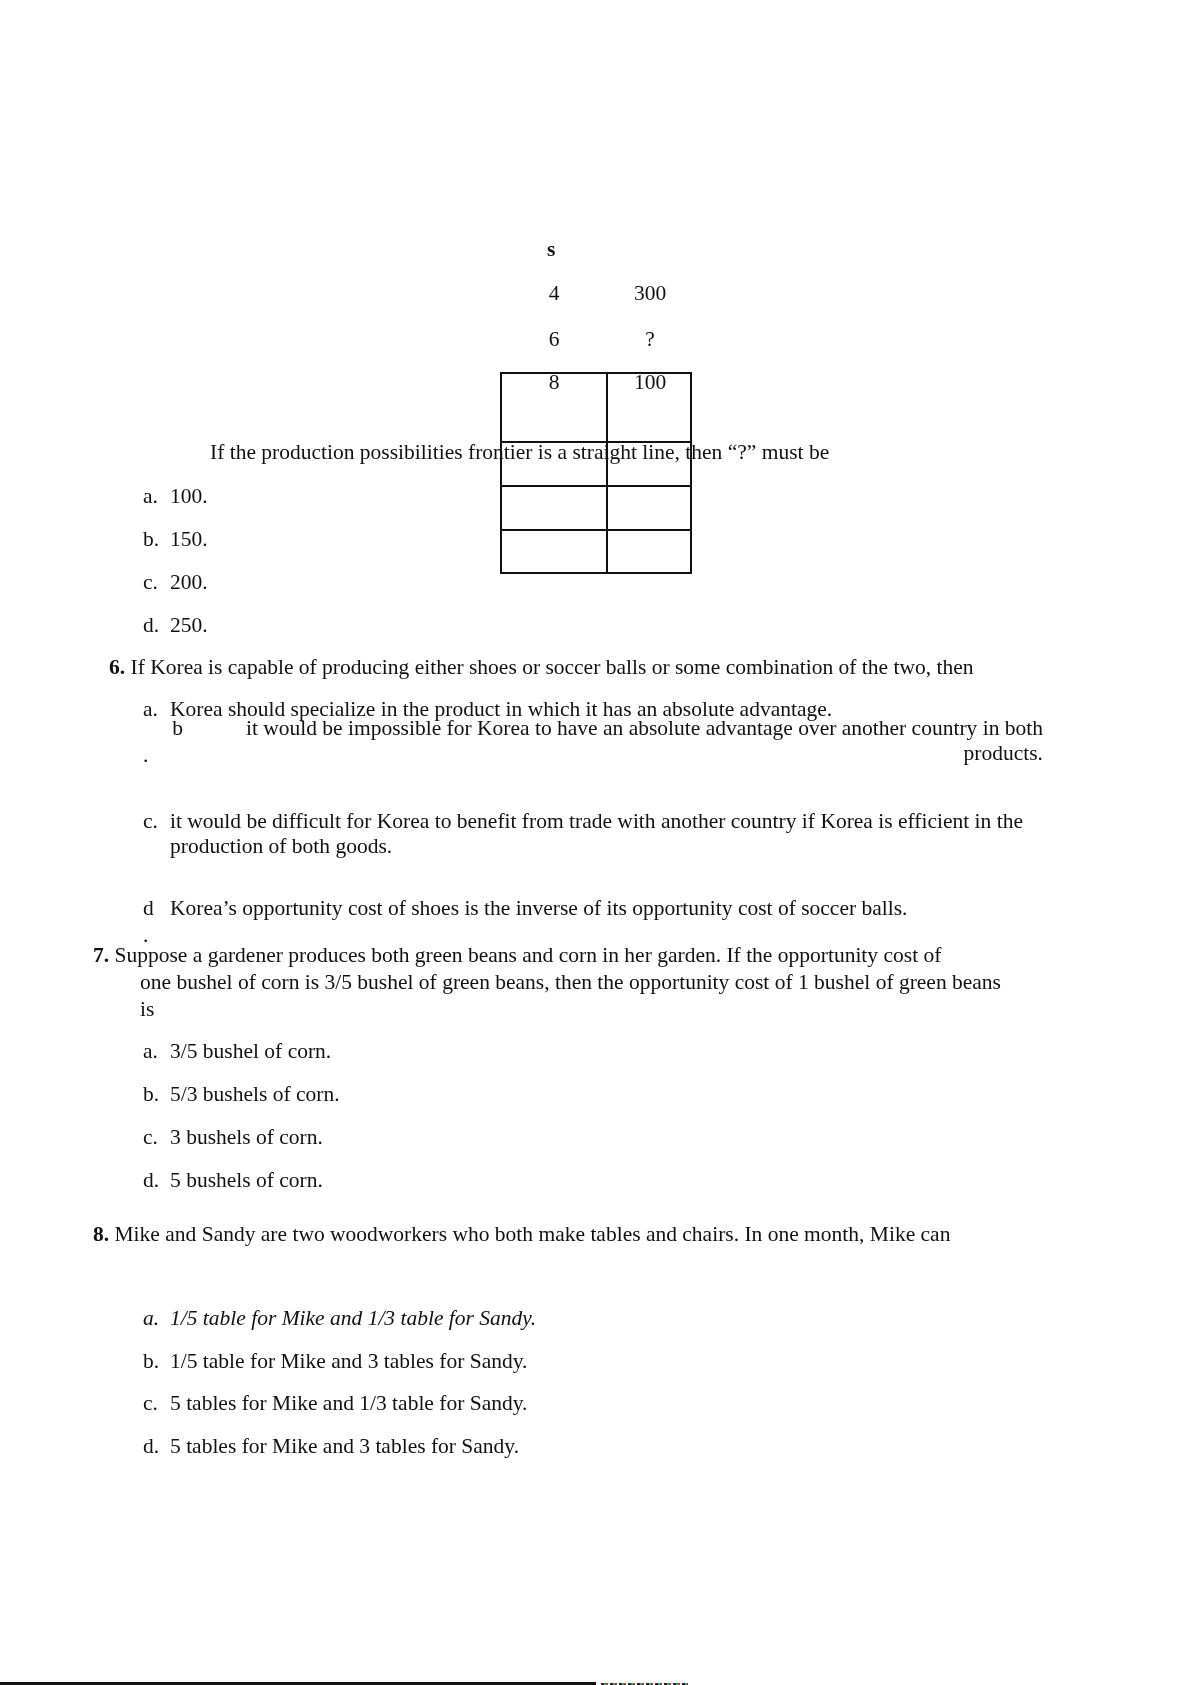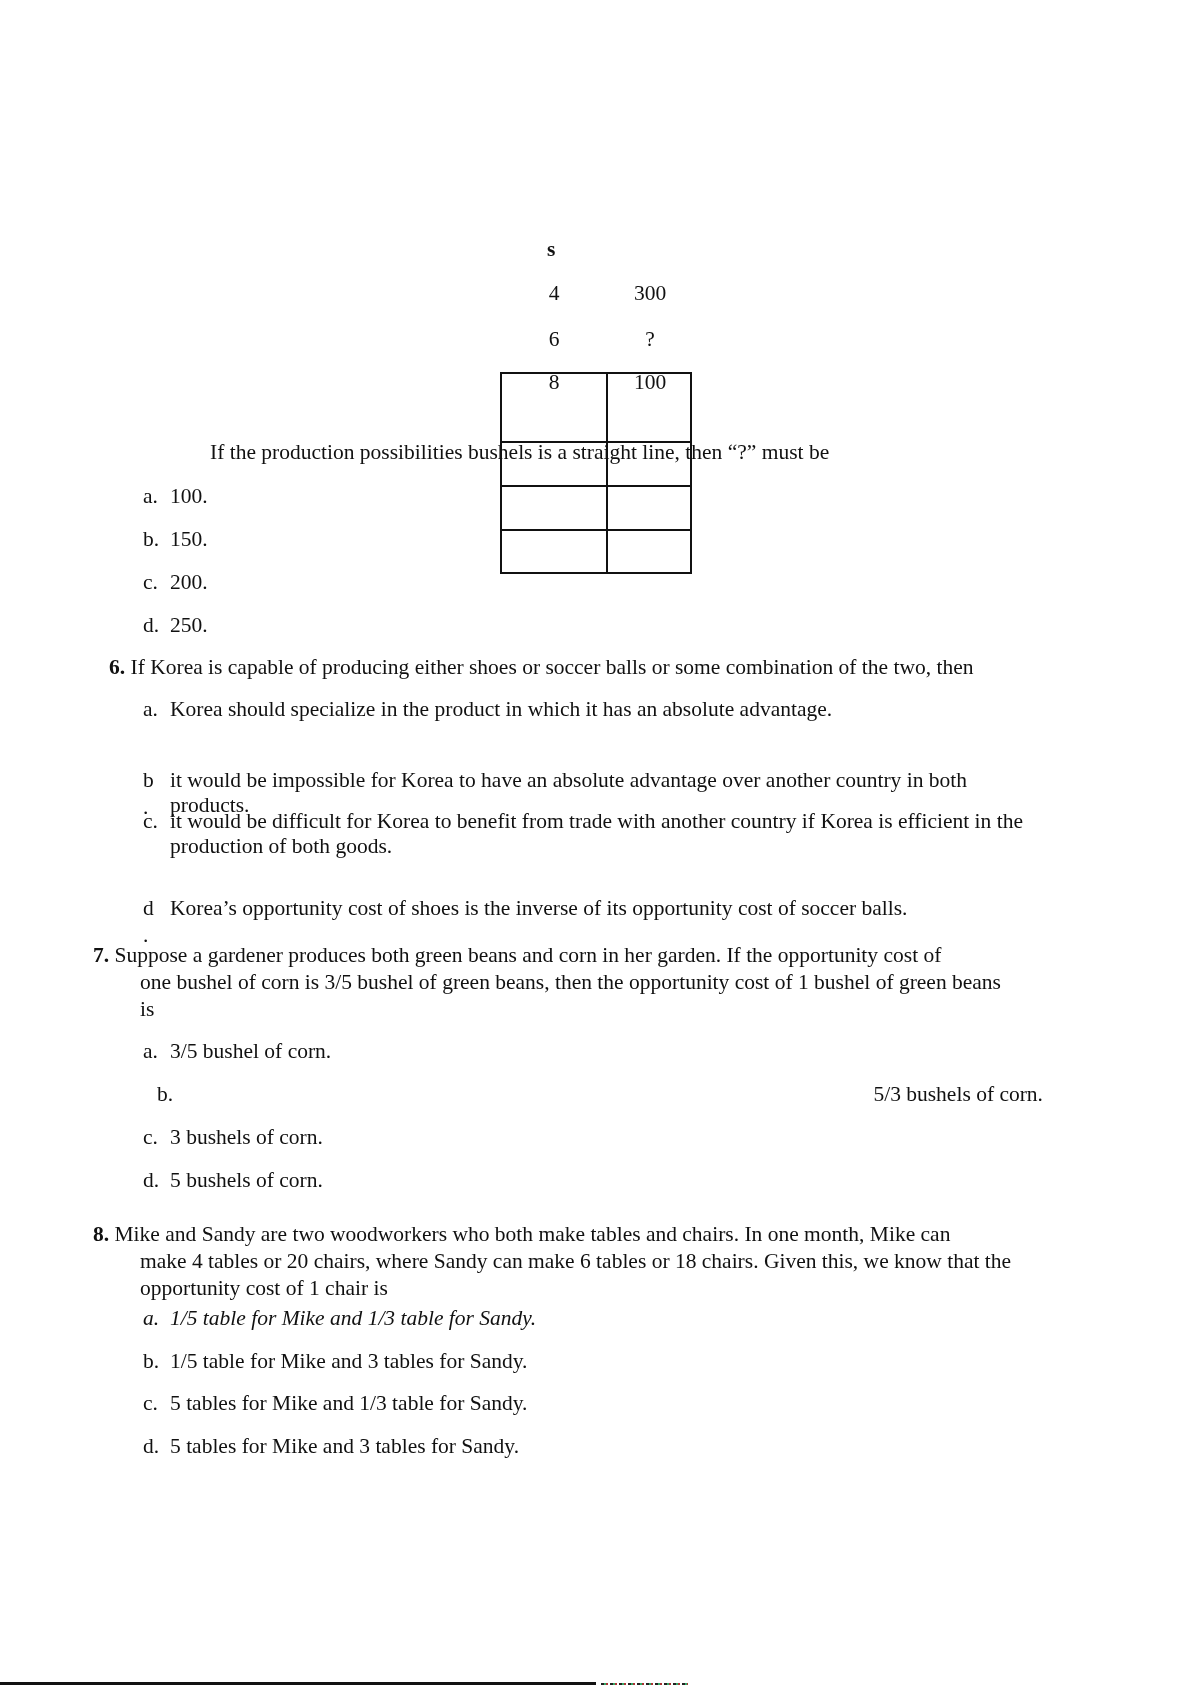--- a/index.html
+++ b/index.html
@@ -49,21 +49,21 @@
   <div class="hline" style="top:0;"></div>
   <div class="hline" style="top:69px;"></div>
   <div class="hline" style="top:113px;"></div>
   <div class="hline" style="top:157px;"></div>
   <div class="hline" style="top:200px;"></div>
   <div class="vline" style="left:0;"></div>
   <div class="vline" style="left:106px;"></div>
   <div class="vline" style="left:190px;"></div>
 </div>
 
-<div class="abs" style="left:210px; top:442px;">If the production possibilities bushels is a straight line, then “?” must be</div>
+<div class="abs" style="left:210px; top:442px;">If the production possibilities frontier is a straight line, then “?” must be</div>
 
 <div class="opt" style="top:484px;">
   <span class="lbl">a.</span><span class="txt">100.</span>
 </div>
 <div class="opt" style="top:527px;">
   <span class="lbl">b.</span><span class="txt">150.</span>
 </div>
 <div class="opt" style="top:570px;">
   <span class="lbl">c.</span><span class="txt">200.</span>
 </div>
@@ -72,55 +72,54 @@
 </div>
 
 <div class="q" style="top:654px;margin-left:16px;">
   <span class="qnum">6.</span>
   <span>If Korea is capable of producing either shoes or soccer balls or some combination of the two, then</span>
 </div>
 
 <div class="opt" style="top:697px;">
   <span class="lbl">a.</span><span class="txt">Korea should specialize in the product in which it has an absolute advantage.</span>
 </div>
-<div class="opt" style="top:768px;">
+<div class="opt" style="top:716px;text-align:right;">
   <span class="lbl">b</span><span class="txt" style="width:860px;">it would be impossible for Korea to have an absolute advantage over another country in both products.</span>
   <span class="dot">.</span>
 </div>
 <div class="opt" style="top:809px;">
   <span class="lbl">c.</span><span class="txt">it would be difficult for Korea to benefit from trade with another country if Korea is efficient in the production of both goods.</span>
 </div>
 <div class="opt" style="top:875px;margin-top:21px;">
   <span class="lbl">d</span><span class="txt">Korea’s opportunity cost of shoes is the inverse of its opportunity cost of soccer balls.</span>
   <span class="dot">.</span>
 </div>
 
 <div class="q" style="top:942px;">
   <span class="qnum">7.</span>
   <span>Suppose a gardener produces both green beans and corn in her garden.  If the opportunity cost of</span>
   <span class="cont" style="padding-left:47px; width:880px;">one bushel of corn is 3/5 bushel of green beans, then the opportunity cost of 1 bushel of green beans is</span>
 </div>
 
 <div class="opt" style="top:1039px;">
   <span class="lbl">a.</span><span class="txt">3/5 bushel of corn.</span>
 </div>
-<div class="opt" style="top:1082px;text-align:right;">
+<div class="opt" style="top:1082px;">
   <span class="lbl">b.</span><span class="txt">5/3 bushels of corn.</span>
 </div>
 <div class="opt" style="top:1125px;">
   <span class="lbl">c.</span><span class="txt">3 bushels of corn.</span>
 </div>
 <div class="opt" style="top:1168px;">
   <span class="lbl">d.</span><span class="txt">5 bushels of corn.</span>
 </div>
 
 <div class="q" style="top:1209px;margin-top:12px;">
   <span class="qnum">8.</span>
   <span>Mike and Sandy are two woodworkers who both make tables and chairs.  In one month, Mike can</span>
-  <span class="cont" style="padding-left:47px; width:880px;">make 4 tables or 20 chairs, where Sandy can make 6 tables or 18 chairs.  Given this, we know that the opportunity cost of 1 chair is</span>
 </div>
 
 <div class="opt" style="top:1306px;font-style:italic;">
   <span class="lbl">a.</span><span class="txt">1/5 table for Mike and 1/3 table for Sandy.</span>
 </div>
 <div class="opt" style="top:1349px;">
   <span class="lbl">b.</span><span class="txt">1/5 table for Mike and 3 tables for Sandy.</span>
 </div>
 <div class="opt" style="top:1391px;">
   <span class="lbl">c.</span><span class="txt">5 tables for Mike and 1/3 table for Sandy.</span>

